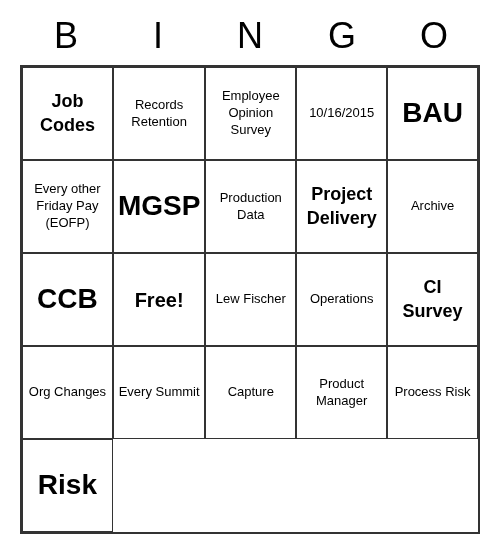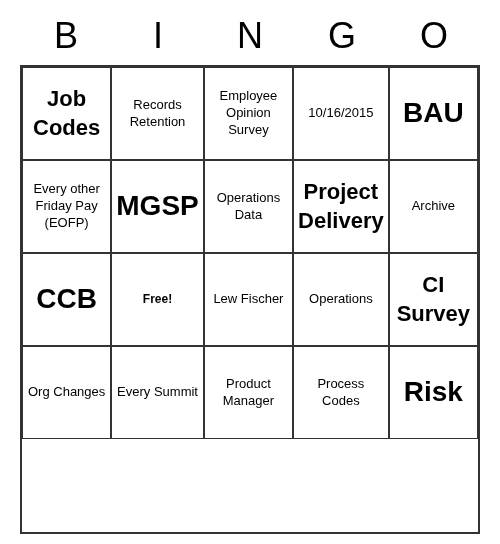--- a/index.html
+++ b/index.html
@@ -54,26 +54,26 @@
       padding: 4px;
       line-height: 1.3;
     }
 
     .bingo-cell.large-text {
       font-size: 28px;
       font-weight: bold;
     }
 
     .bingo-cell.medium-large {
-      font-size: 22px;
+      font-size: 18px;
       font-weight: bold;
     }
 
     .bingo-cell.free {
-      font-size: 12px;
+      font-size: 20px;
       font-weight: bold;
     }
   </style>
 </head>
 <body>
 
 <div class="bingo-header">
 <div class="bingo-header-cell">B</div>
     <div class="bingo-header-cell">I</div>
     <div class="bingo-header-cell">N</div>
@@ -82,26 +82,27 @@
   </div>
 
 <div class="bingo-grid">
 <div class="bingo-cell medium-large">Job Codes</div>
     <div class="bingo-cell">Records Retention</div>
     <div class="bingo-cell">Employee Opinion Survey</div>
     <div class="bingo-cell">10/16/2015</div>
     <div class="bingo-cell large-text">BAU</div>
     <div class="bingo-cell">Every other Friday Pay (EOFP)</div>
     <div class="bingo-cell large-text">MGSP</div>
-    <div class="bingo-cell">Operations Data</div>
+    <div class="bingo-cell">Production Data</div>
     <div class="bingo-cell medium-large">Project Delivery</div>
     <div class="bingo-cell">Archive</div>
     <div class="bingo-cell large-text">CCB</div>
     <div class="bingo-cell free">Free!</div>
     <div class="bingo-cell">Lew Fischer</div>
     <div class="bingo-cell">Operations</div>
     <div class="bingo-cell medium-large">CI Survey</div>
     <div class="bingo-cell">Org Changes</div>
     <div class="bingo-cell">Every Summit</div>
+    <div class="bingo-cell">Capture</div>
     <div class="bingo-cell">Product Manager</div>
-    <div class="bingo-cell">Process Codes</div>
+    <div class="bingo-cell">Process Risk</div>
     <div class="bingo-cell large-text">Risk</div>
   </div>
 
 </body></html>

